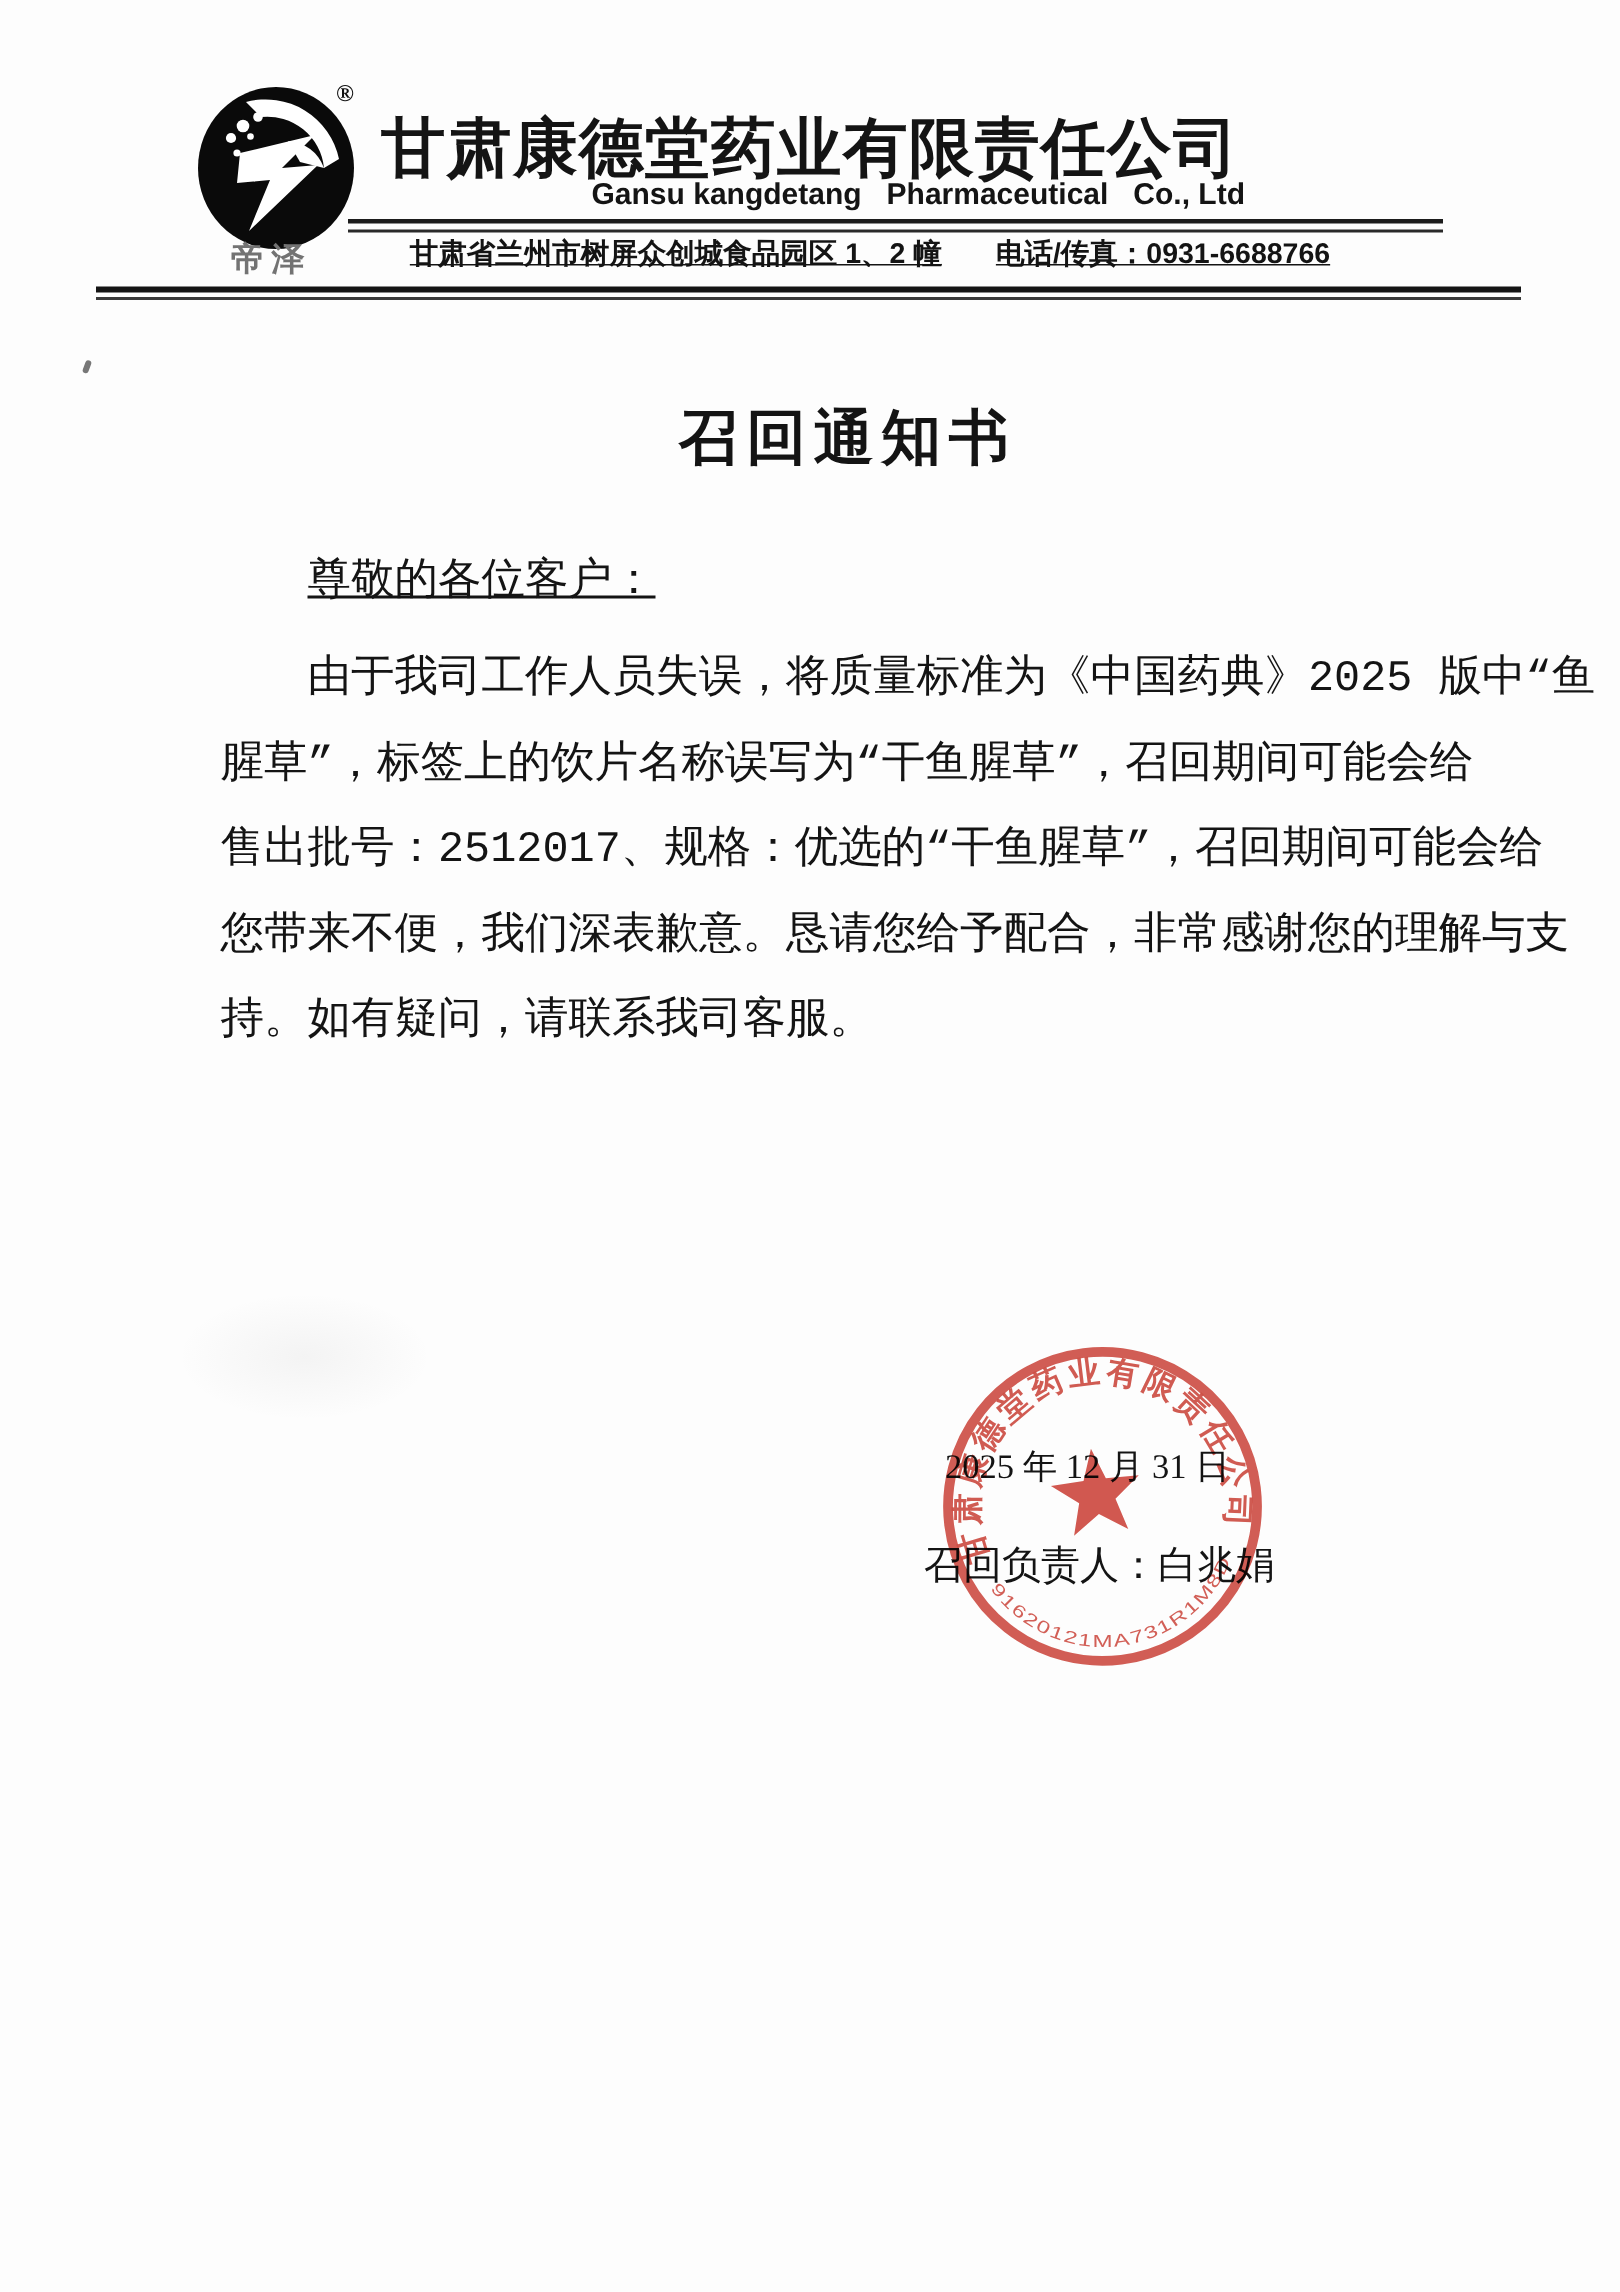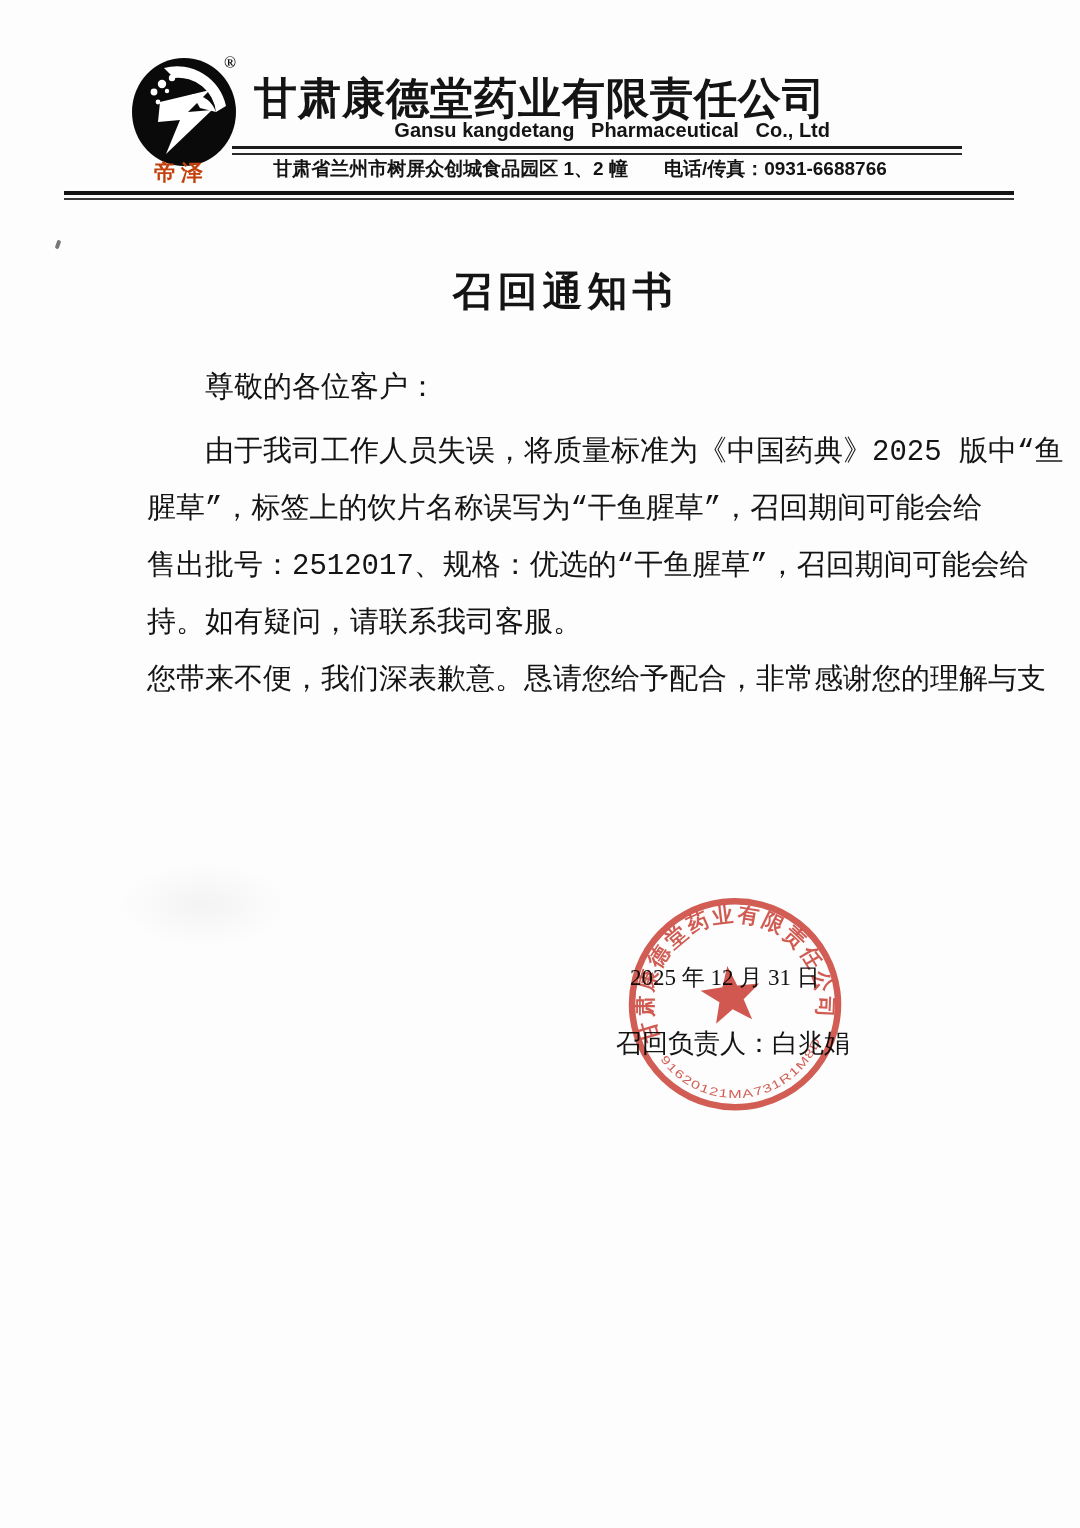--- a/index.html
+++ b/index.html
@@ -9,39 +9,39 @@
     font-family:"Liberation Serif","DejaVu Serif",serif;color:#141414;
   }
   .sans{font-family:"Liberation Sans","DejaVu Sans",sans-serif;}
   .abs{position:absolute;}
 
   
   .logo-wrap{left:120px;top:56px;width:132px;height:142px;}
   .logo-svg{display:block;margin:0 auto;}
   .logo-reg{position:absolute;right:16px;top:-2px;font-size:16px;font-weight:bold;color:#111;}
   .logo-caption{position:absolute;left:0;right:10px;top:102px;text-align:center;
-    font-size:22px;font-weight:bold;letter-spacing:5px;color:#c2410c;}
+    font-size:22px;font-weight:bold;letter-spacing:5px;color:#737373;}
   .company-cn{left:250px;top:70px;width:580px;text-align:center;
     font-size:43px;font-weight:bold;letter-spacing:1px;white-space:nowrap;}
   .company-en{left:250px;top:119px;width:580px;text-align:right;
     font-size:20px;font-weight:bold;white-space:pre;}
   .rule-under-name{left:232px;top:146px;width:730px;height:4px;
     border-top:3px solid #1c1c1c;border-bottom:2px solid #2a2a2a;}
   .address-row{left:200px;top:156px;width:760px;display:flex;justify-content:center;
-    gap:36px;font-size:19px;font-weight:bold;white-space:nowrap;}
+    gap:36px;font-size:19px;font-weight:bold;white-space:nowrap;text-decoration:underline;}
   .rule-full{left:64px;top:191px;width:950px;height:3px;
     border-top:4px solid #141414;border-bottom:2px solid #3a3a3a;}
   .speck{left:56px;top:240px;width:4px;height:9px;background:#4a4a4a;
     transform:rotate(20deg);border-radius:2px;opacity:.75;}
 
   
   .doc-title{left:0;top:264px;width:100%;text-align:center;
     font-size:40px;font-weight:bold;letter-spacing:5px;margin-left:25px;}
   .letter{left:147px;top:358px;width:810px;font-size:29px;line-height:57px;}
-  .letter .greeting{text-indent:2em;margin-bottom:9px;white-space:nowrap;}
+  .letter .greeting{text-indent:2em;margin-bottom:9px;white-space:nowrap;text-decoration:underline;}
   .letter .bline{white-space:nowrap;font-family:Liberation Mono, monospace;}
   .letter .indent{text-indent:2em;}
 
   
   .sign-date{left:630px;top:962px;font-size:23px;white-space:pre;z-index:2;}
   .sign-person{left:616px;top:1026px;font-size:26px;white-space:nowrap;z-index:2;}
 
   
   .stamp{left:619px;top:886px;width:236px;height:236px;z-index:3;
     mix-blend-mode:multiply;opacity:.88;transform:rotate(-7deg);}
@@ -86,22 +86,22 @@
   <div class="abs rule-full"></div>
   <div class="abs speck"></div>
 
   <div class="abs doc-title">召回通知书</div>
 
   <div class="abs letter">
     <div class="greeting">尊敬的各位客户：</div>
     <div class="bline indent">由于我司工作人员失误，将质量标准为《中国药典》2025 版中“鱼</div>
     <div class="bline">腥草”，标签上的饮片名称误写为“干鱼腥草”，召回期间可能会给</div>
     <div class="bline">售出批号：2512017、规格：优选的“干鱼腥草”，召回期间可能会给</div>
+    <div class="bline">您带来不便，我们深表歉意。恳请您给予配合，非常感谢您的理解与支</div>
     <div class="bline">持。如有疑问，请联系我司客服。</div>
-    <div class="bline">您带来不便，我们深表歉意。恳请您给予配合，非常感谢您的理解与支</div>
   </div>
 
   <div class="abs sign-date">2025 年 12 月 31 日</div>
   <div class="abs sign-person">召回负责人：白兆娟</div>
 
   <div class="abs stamp">
     <svg width="236" height="236" viewBox="0 0 236 236">
       <circle cx="116" cy="118" r="103" fill="none" stroke="#c9372c" stroke-width="6.5" opacity="0.92"></circle>
 
       <polygon points="113,79 120.5,99.6 142.5,100.4 125.2,114 131.2,135.1 113,122.8 94.8,135.1 100.8,114 83.5,100.4 105.5,99.6" fill="#c9372c" opacity="0.95"></polygon>

